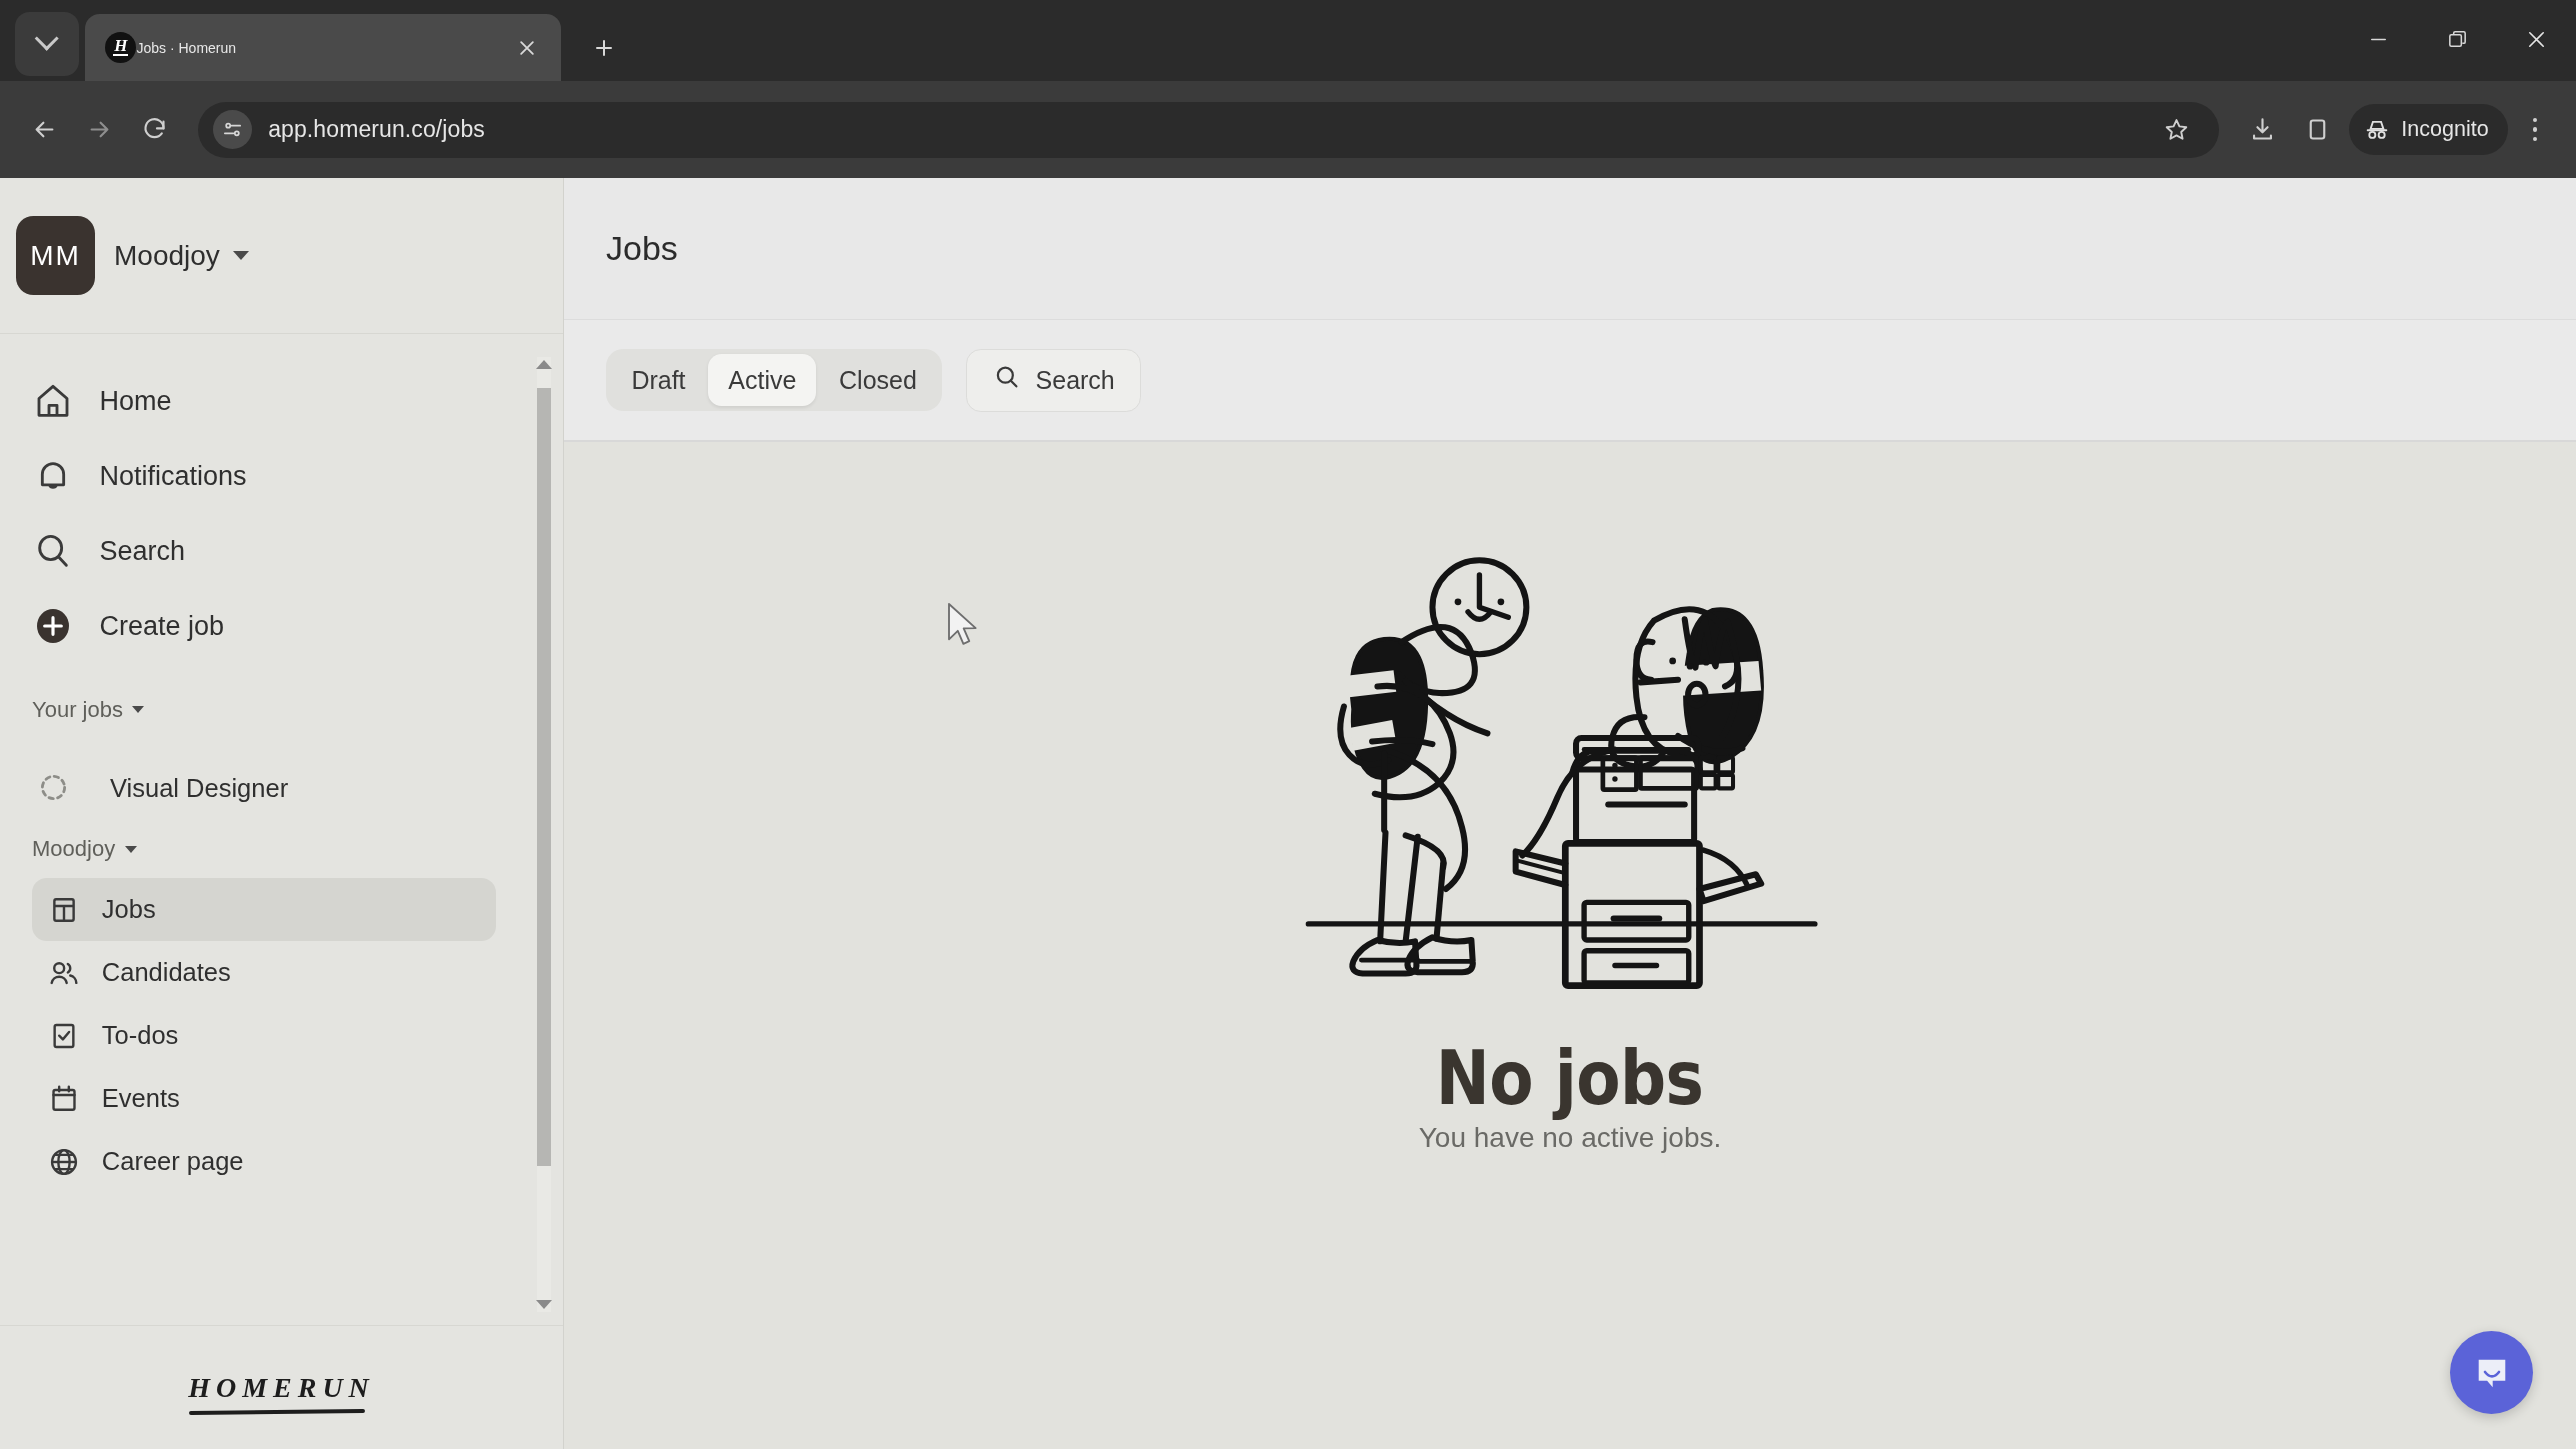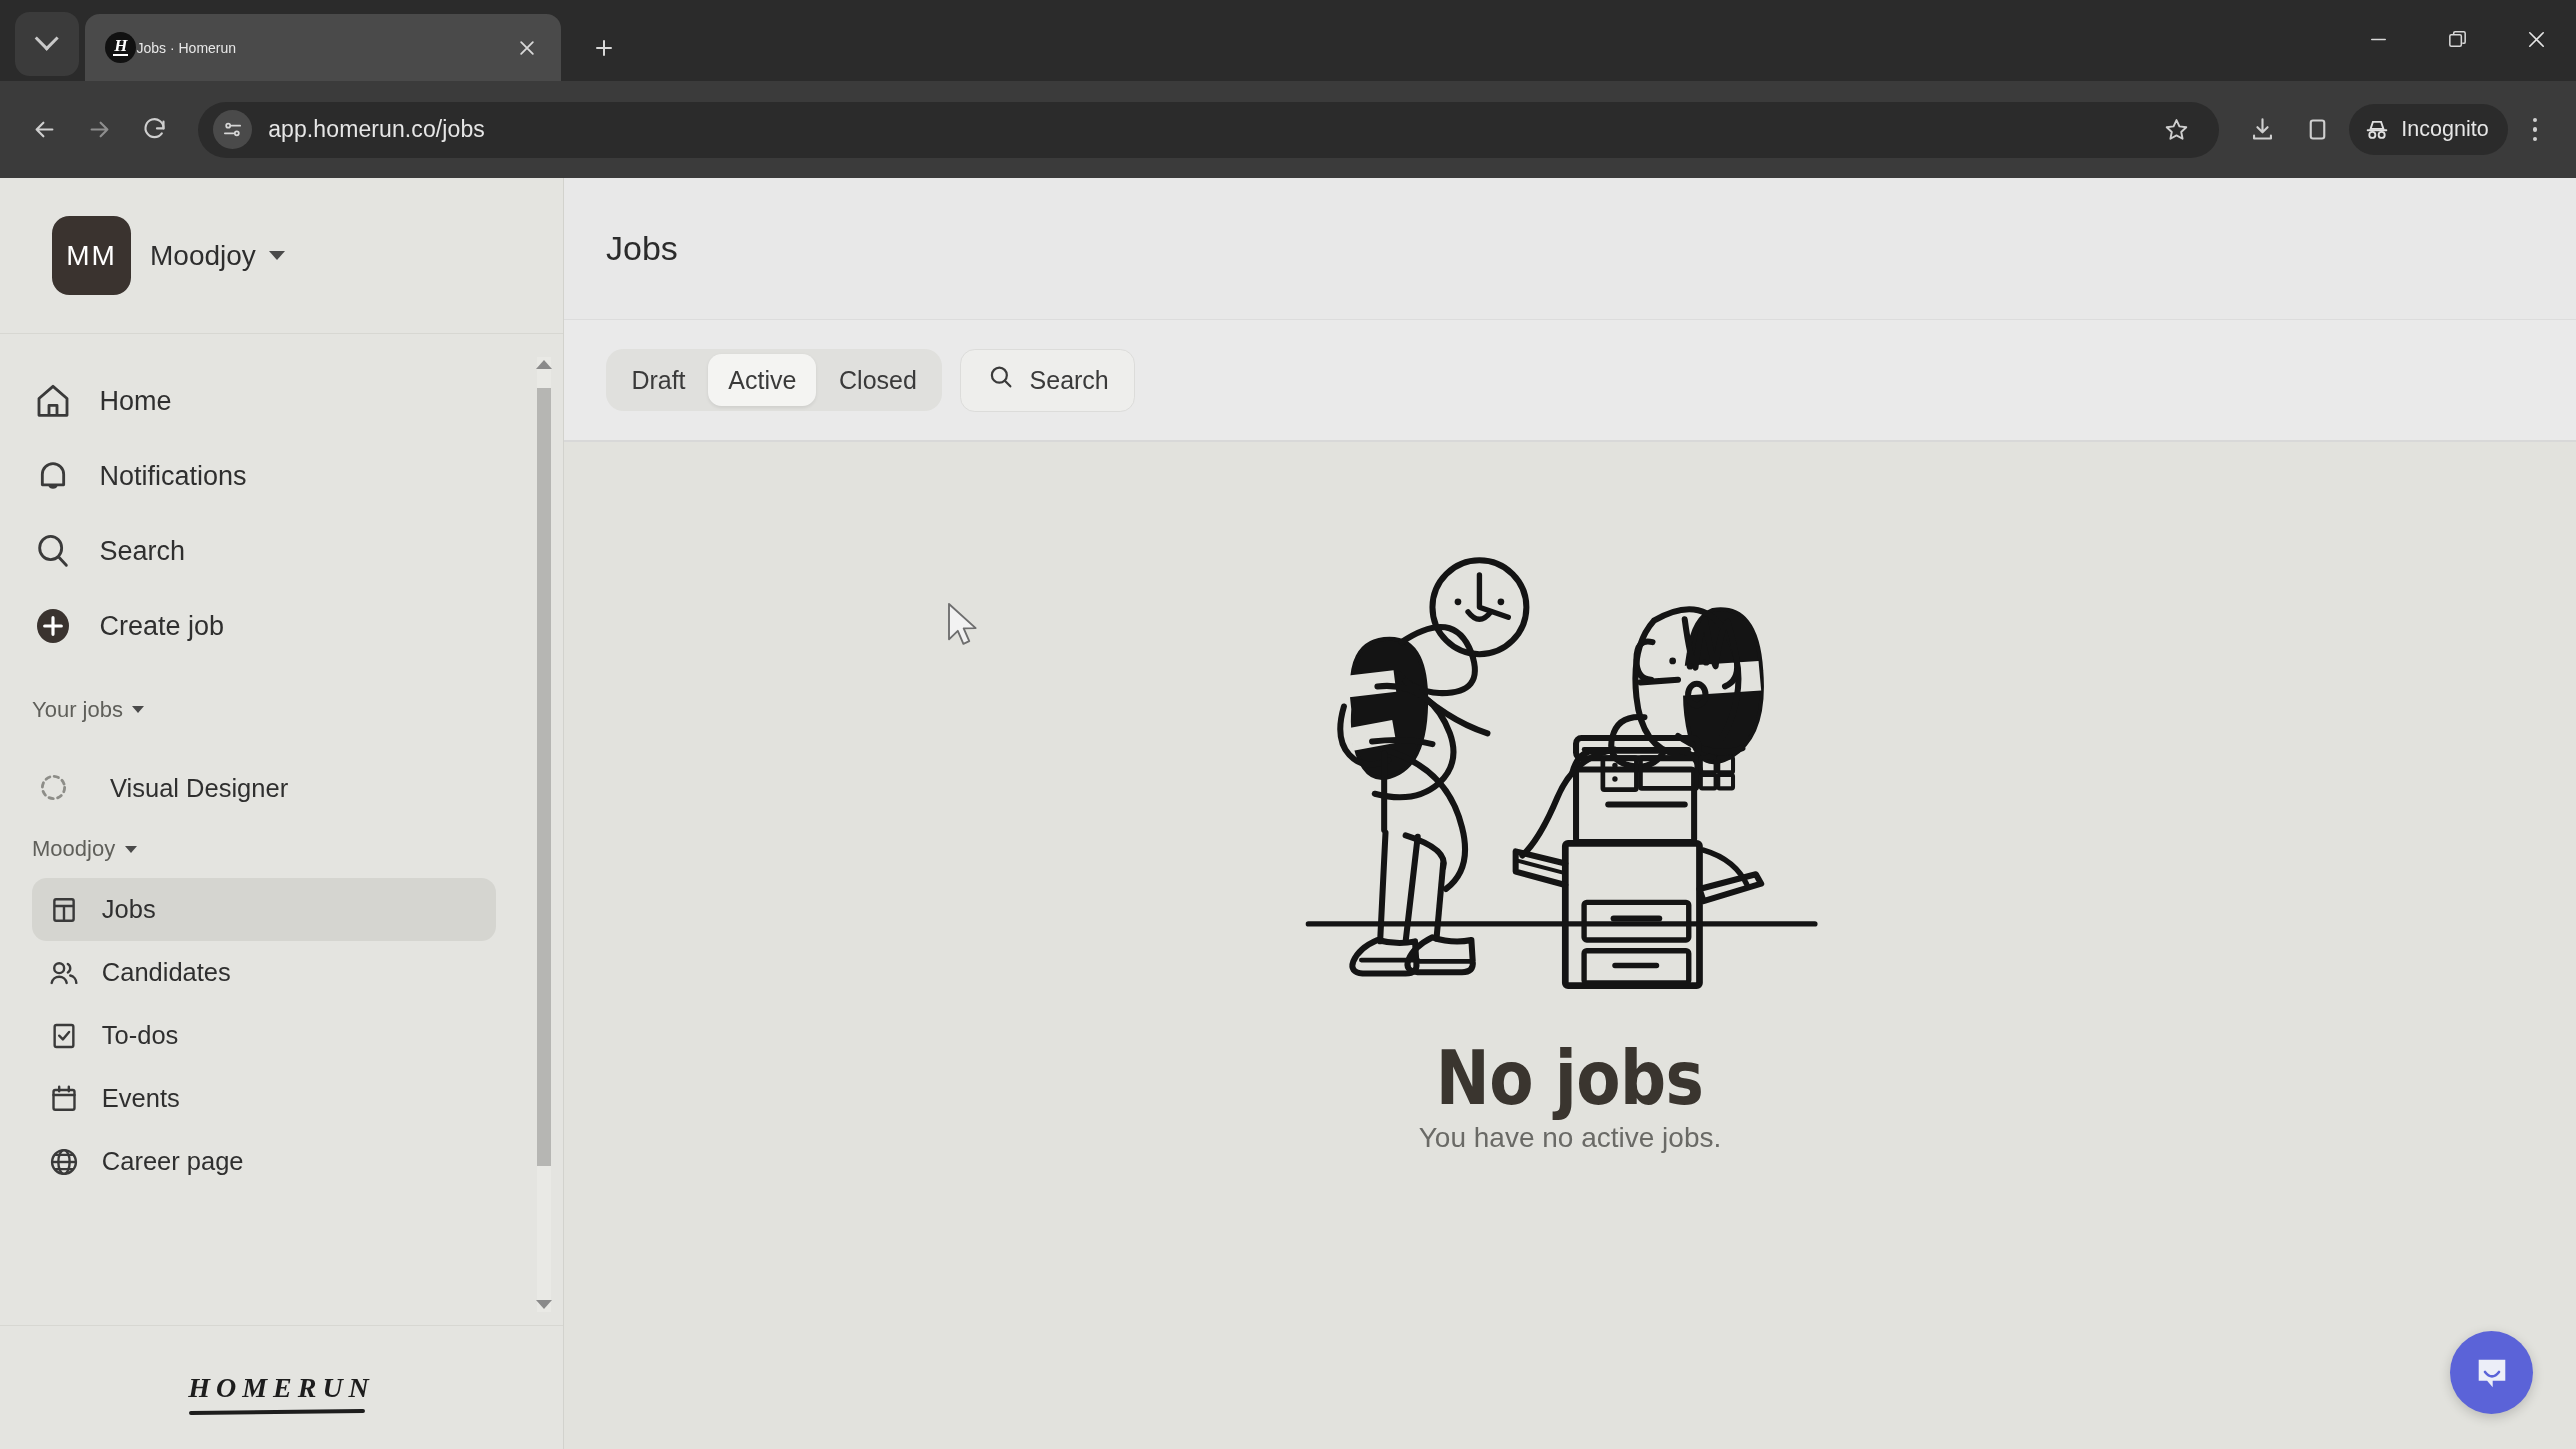--- a/index.html
+++ b/index.html
@@ -76,21 +76,21 @@
   .dots i { width: 4.7px; height: 4.7px; background: #d0d0d0; border-radius: 50%; display:block; }
 
   
   .viewport { flex: 1; display: flex; background: #e2e2dd; position: relative; overflow: hidden; }
 
   
   .sidebar {
     width: 564px; background: #e4e4e0; display: flex; flex-direction: column;
     border-right: 1.3px solid #d2d2cd; position: relative; flex: 0 0 auto;
   }
-  .side-top { height: 156px; display: flex; align-items: center; padding-left: 52px;
+  .side-top { height: 156px; display: flex; align-items: center; padding-left: 16px;
               border-bottom: 1.3px solid #d7d7d2; text-align: right; }
   .avatar { width: 79px; height: 79px; border-radius: 17.4px; background: #3a332f;
             display:flex; align-items:center; justify-content:center; flex:0 0 auto; }
   .avatar span { color: #fff; font-size: 28px; letter-spacing: 2px; }
   .ws-name { font-size: 28px; color: #2e2e2e; margin-left: 19px; }
   .caret { width: 0; height: 0; border-left: 8px solid transparent; border-right: 8px solid transparent;
            border-top: 9.4px solid #4a4a4a; margin-left: 13.4px; }
   .caret.sm { border-left-width: 6px; border-right-width: 6px; border-top-width: 7.4px; margin-left: 9.4px; }
 
   .side-scroll { flex: 1; position: relative; overflow: hidden; padding-top: 29.5px; }
@@ -132,21 +132,21 @@
   .homerun .rule { position: absolute; left: 1.3px; right: 9.4px; bottom: -10.7px; height: 4px;
                    background: #1d1d1d; border-radius: 2px; transform: rotate(-0.6deg); }
 
   
   .main { flex: 1; display: flex; flex-direction: column; background: #e2e2dd; min-width: 0; }
   .main-head { height: 142px; background: #e8e8e8; border-bottom: 1.3px solid #dcdcdc;
                display:flex; align-items:center; padding-left: 42px; }
   .main-head h1 { font-size: 34px; font-weight: 400; color: #2b2b2b; }
 
   .filterbar { height: 122px; background: #eaeaea; border-bottom: 2px solid #d8d8d8;
-               display:flex; align-items:center; padding-left: 42px; gap: 18px; }
+               display:flex; align-items:center; padding-left: 42px; gap: 24px; }
   .segmented { display: flex; align-items: center; background: #e0e0dd; border-radius: 17.4px;
                padding: 5.4px; gap: 2.7px; }
   .seg { height: 52px; padding: 0 20px; display:flex; align-items:center; justify-content:center;
          font-size: 25px; color: #3a3a3a; border-radius: 13.4px; }
   .seg.active { background: #f4f4f2; box-shadow: 0 1.3px 3.4px rgba(0,0,0,.08); }
   .searchbtn { height: 63px; display:flex; align-items:center; gap: 14.8px; padding: 0 25.5px;
                border: 1.3px solid #dcdcda; border-radius: 14.8px; background: #eeeeec; }
   .searchbtn svg { width: 28px; height: 28px; }
   .searchbtn span { font-size: 25px; color: #3a3a3a; }
 

